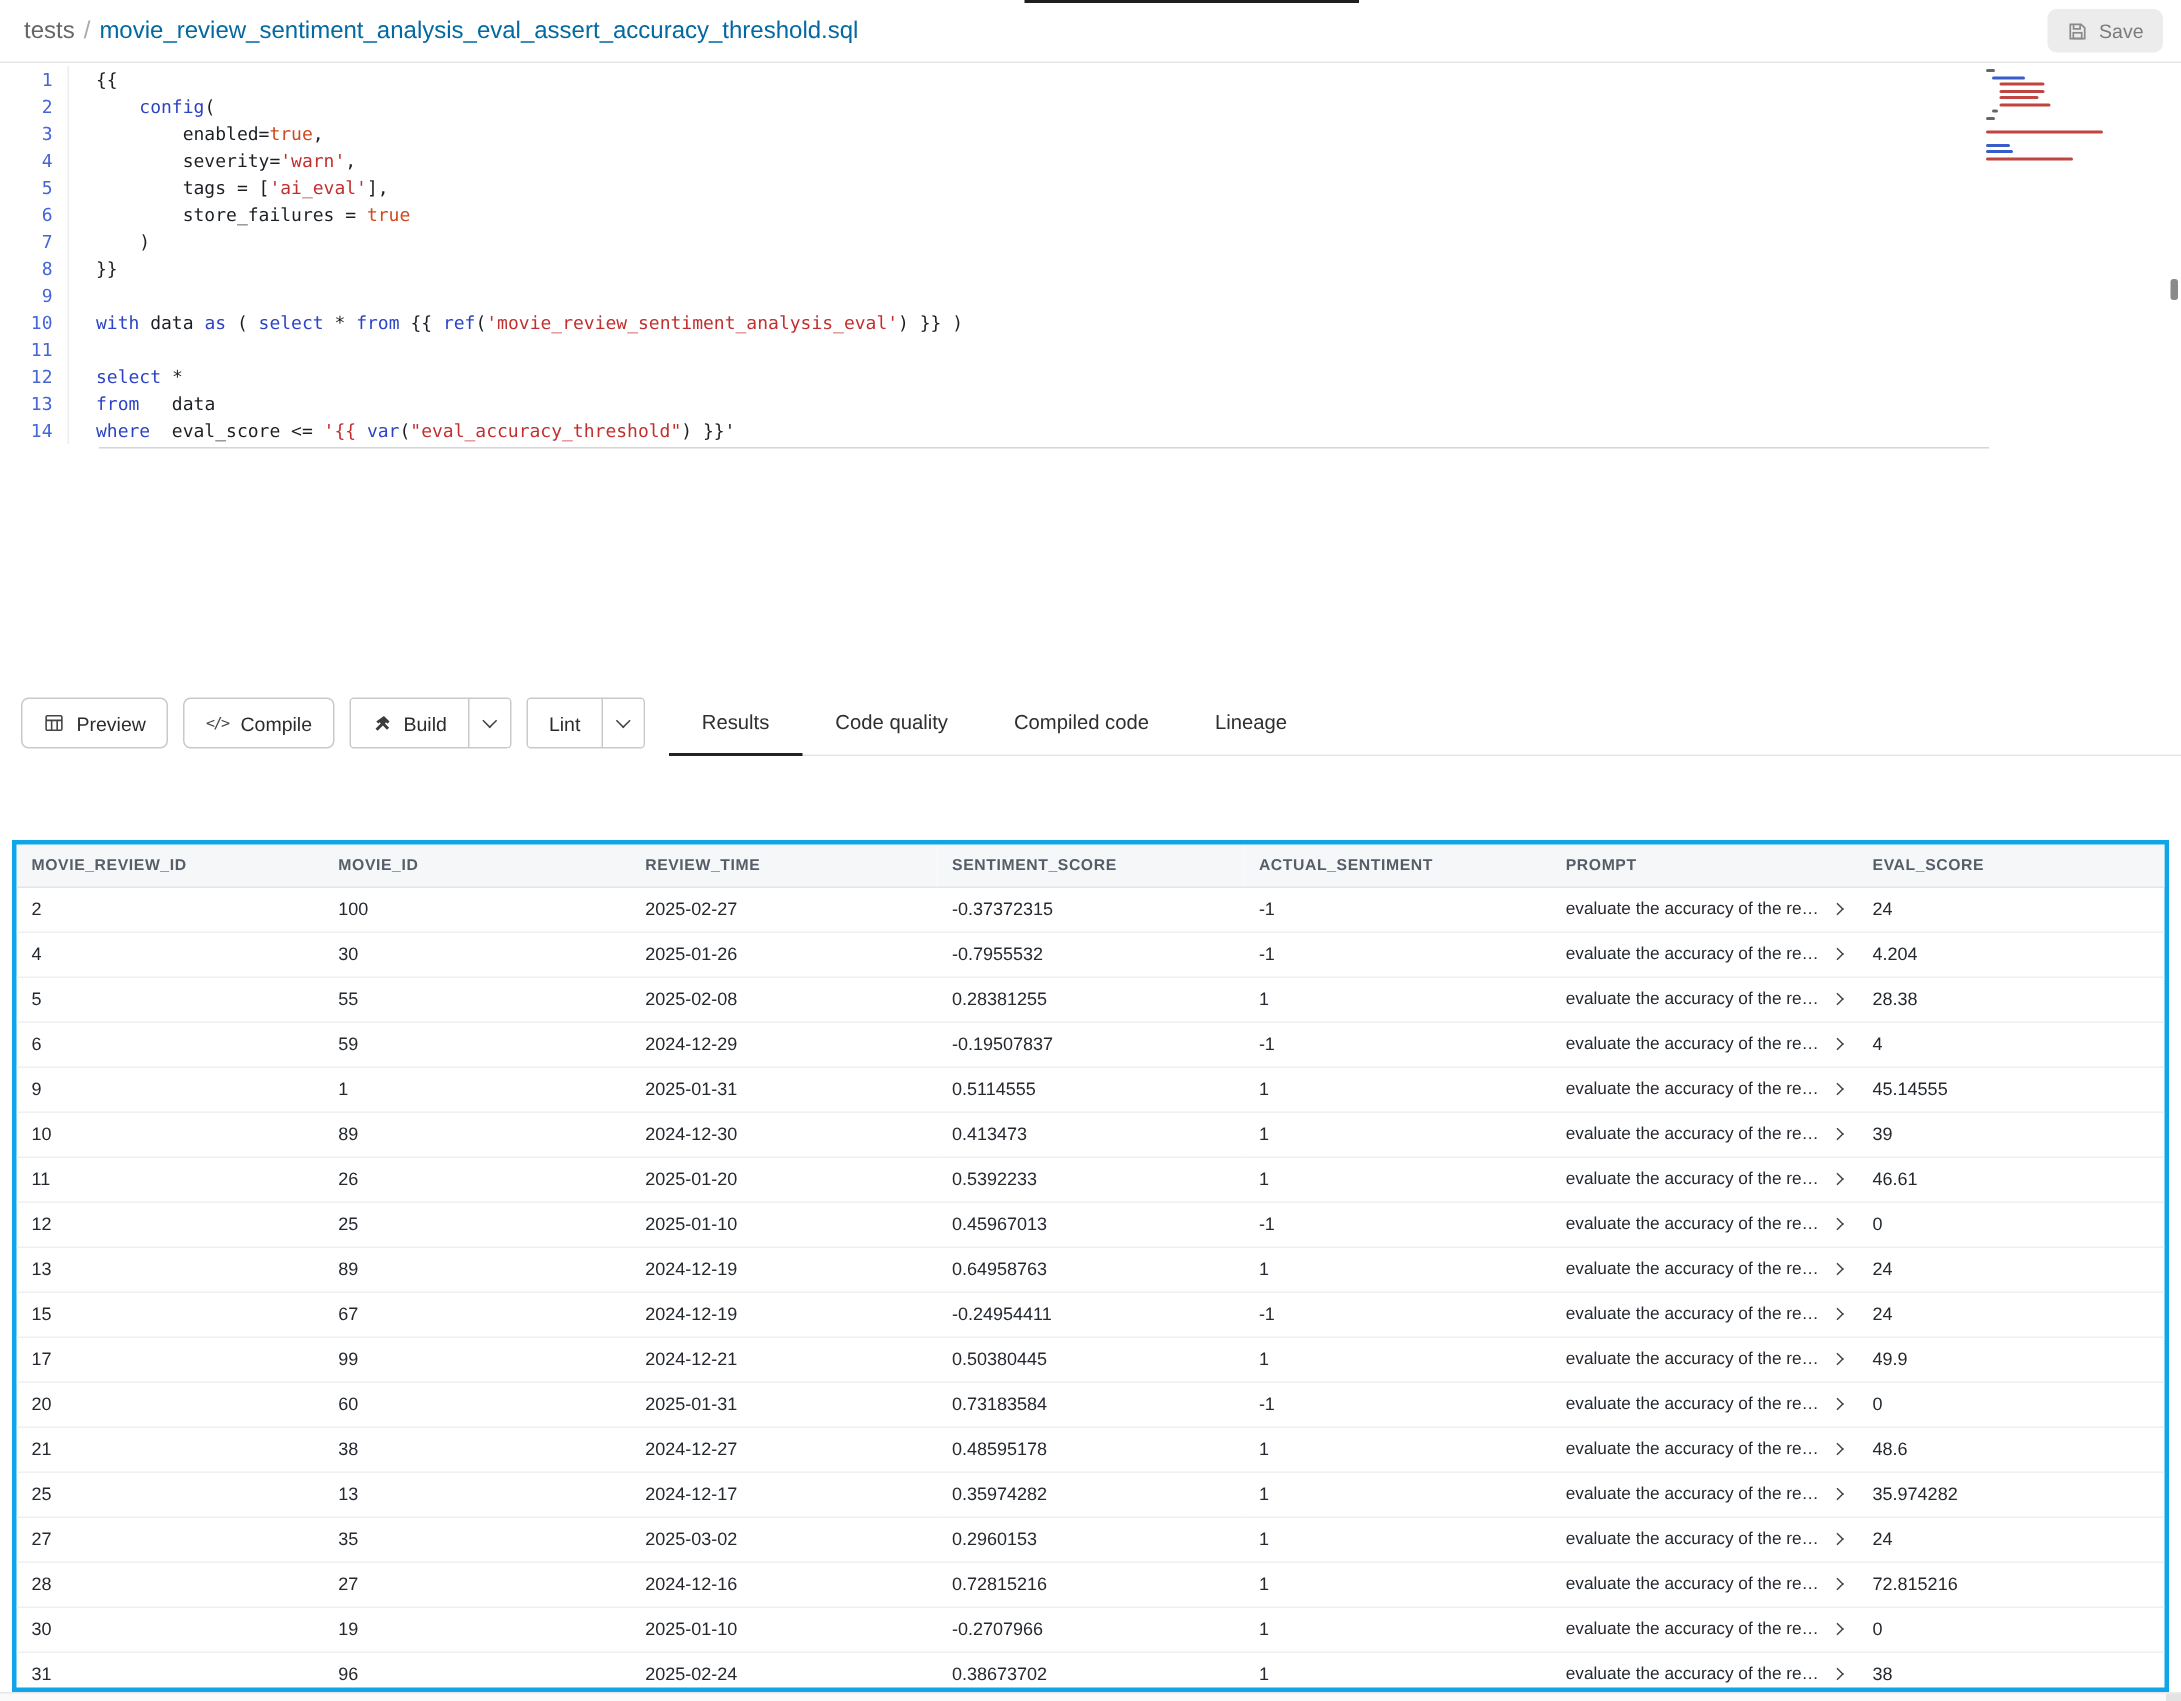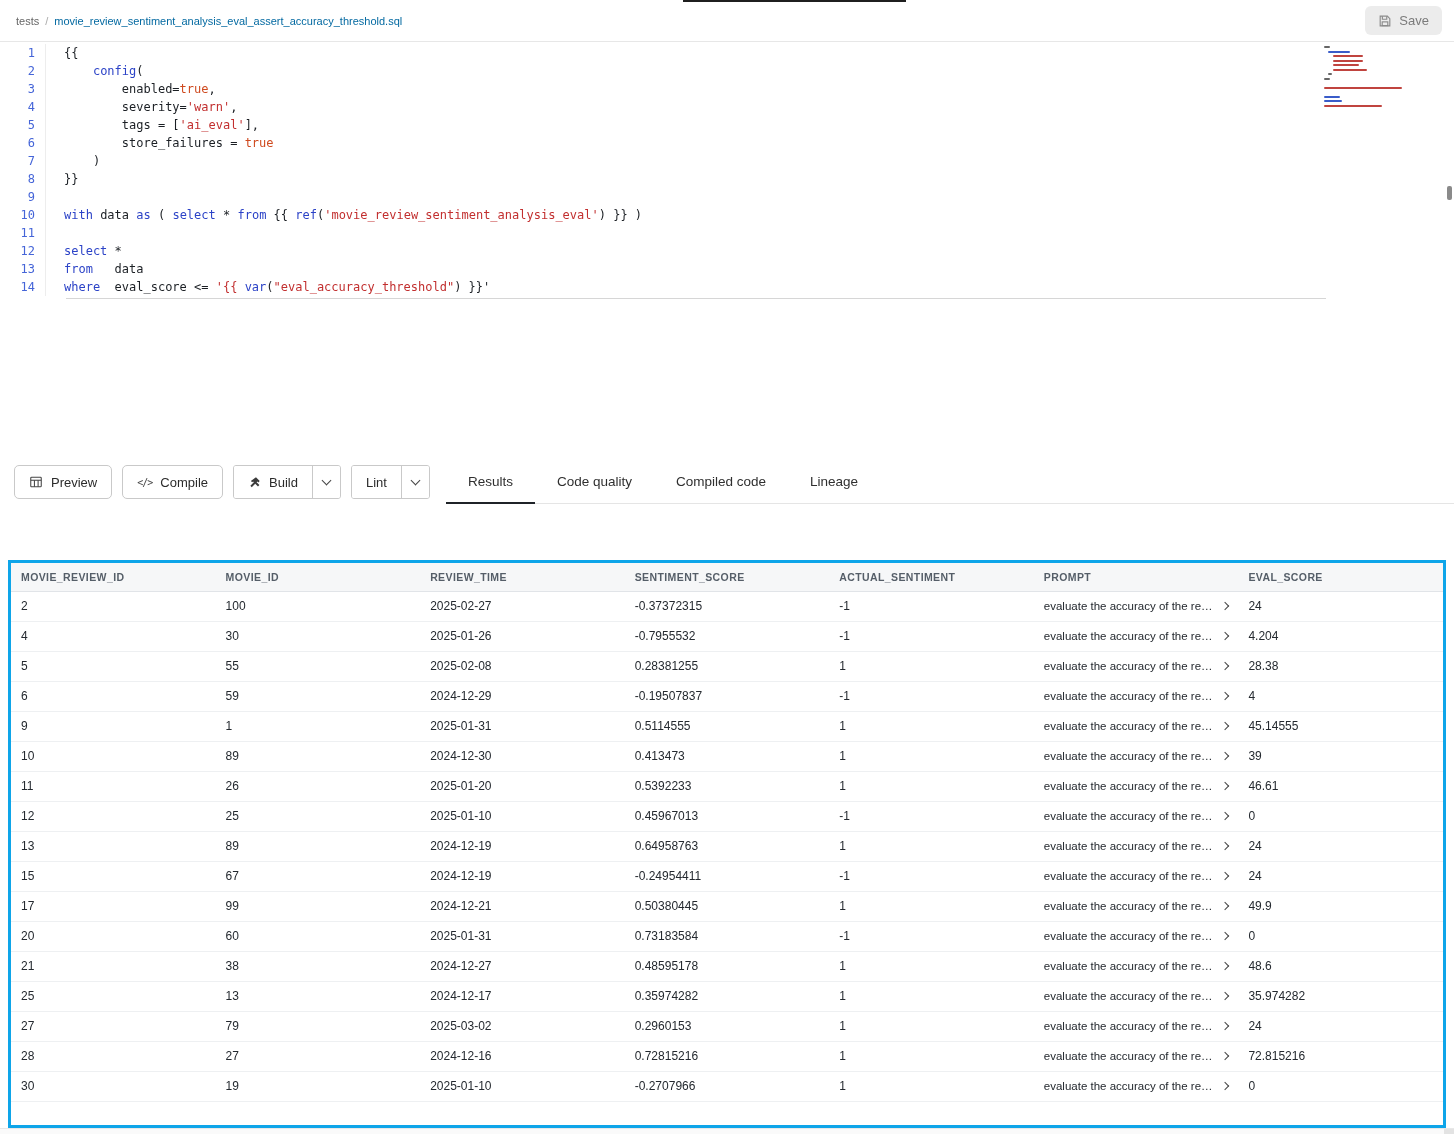--- a/index.html
+++ b/index.html
@@ -4,21 +4,21 @@
 <style>
   * { box-sizing: border-box; margin: 0; padding: 0; }
   html, body { background: #ffffff; }
   body { font-family: "Liberation Sans", sans-serif; }
 
   .page { position: relative; width: 1454px; height: 1134px; background: #fff; overflow: hidden; }
   .top-notch { position: absolute; top: 0; left: 683px; width: 223px; height: 2px; background: #1f1f1f; z-index: 5; }
 
   
   .topbar { height: 42px; display: flex; align-items: center; padding: 0 12px 0 16px; border-bottom: 1px solid #e7e7e7; }
-  .breadcrumb { display: flex; align-items: center; gap: 6px; font-size: 11px; }
+  .breadcrumb { display: flex; align-items: center; gap: 6px; font-size: 16px; }
   .crumb-root { color: #666; cursor: pointer; }
   .crumb-sep { color: #aaa; }
   .crumb-file { color: #0369a1; }
   .save-btn { margin-left: auto; display: inline-flex; align-items: center; gap: 7px; background: #ececec; border: none; border-radius: 6px; padding: 7px 13px; font-size: 13px; color: #7b7b7b; font-family: inherit; cursor: pointer; }
 
   
   .editor { position: relative; height: 418px; background: #fff; padding-top: 2px; overflow: hidden; }
   .code-line { display: flex; height: 18px; line-height: 18px; font-family: "DejaVu Sans Mono", monospace; font-size: 12px; }
   .gutter-num { flex: 0 0 46px; text-align: right; padding-right: 10px; color: var(--line-number, #4565d8); border-right: 1px solid #ededed; }
   .code-text { padding-left: 18px; white-space: pre; color: #1b1f24; }
@@ -423,21 +423,21 @@
             <td>
               <div class="prompt-cell">
                 <span class="prompt-text">evaluate the accuracy of the res…</span>
                 <span class="chev-right"></span>
               </div>
             </td>
             <td>35.974282</td>
           </tr>
           <tr>
             <td>27</td>
-            <td>79</td>
+            <td>35</td>
             <td>2025-03-02</td>
             <td>0.2960153</td>
             <td>1</td>
             <td>
               <div class="prompt-cell">
                 <span class="prompt-text">evaluate the accuracy of the res…</span>
                 <span class="chev-right"></span>
               </div>
             </td>
             <td>24</td>
@@ -463,20 +463,34 @@
             <td>-0.2707966</td>
             <td>1</td>
             <td>
               <div class="prompt-cell">
                 <span class="prompt-text">evaluate the accuracy of the res…</span>
                 <span class="chev-right"></span>
               </div>
             </td>
             <td>0</td>
           </tr>
+          <tr>
+            <td>31</td>
+            <td>96</td>
+            <td>2025-02-24</td>
+            <td>0.38673702</td>
+            <td>1</td>
+            <td>
+              <div class="prompt-cell">
+                <span class="prompt-text">evaluate the accuracy of the res…</span>
+                <span class="chev-right"></span>
+              </div>
+            </td>
+            <td>38</td>
+          </tr>
         </tbody>
     </table>
   </div>
 
   <div class="bottom-strip">
       <div class="corner"></div>
     </div>
 </div>
 
 </body></html>

